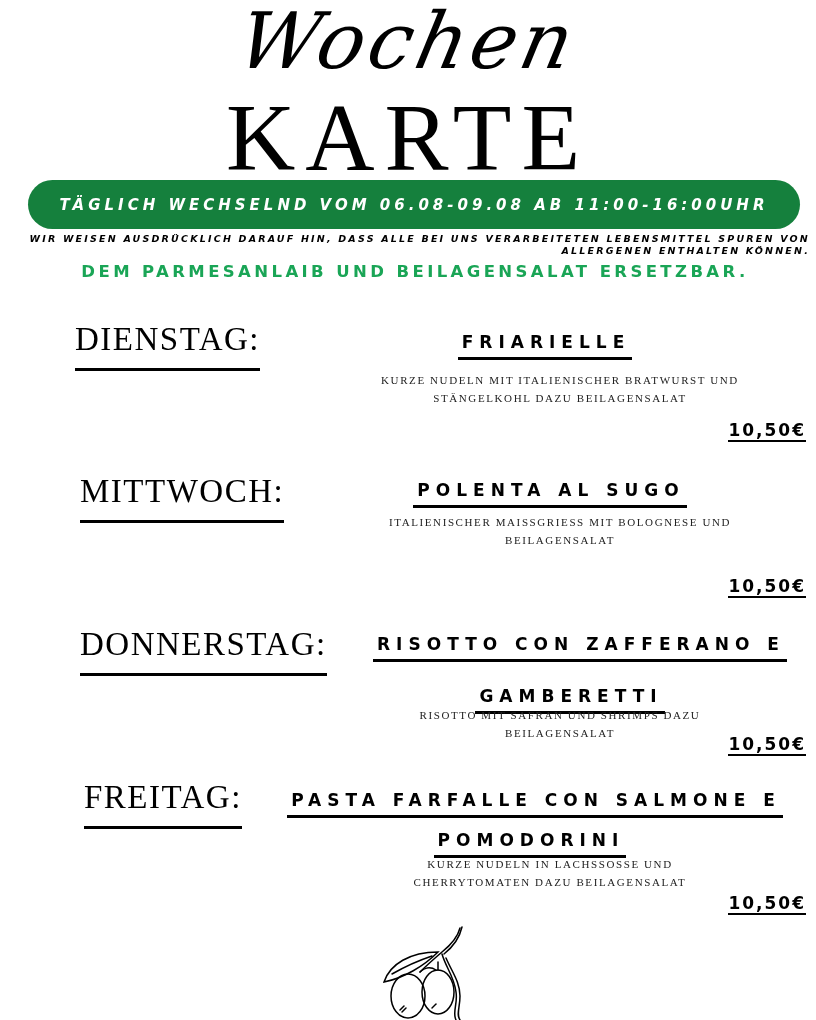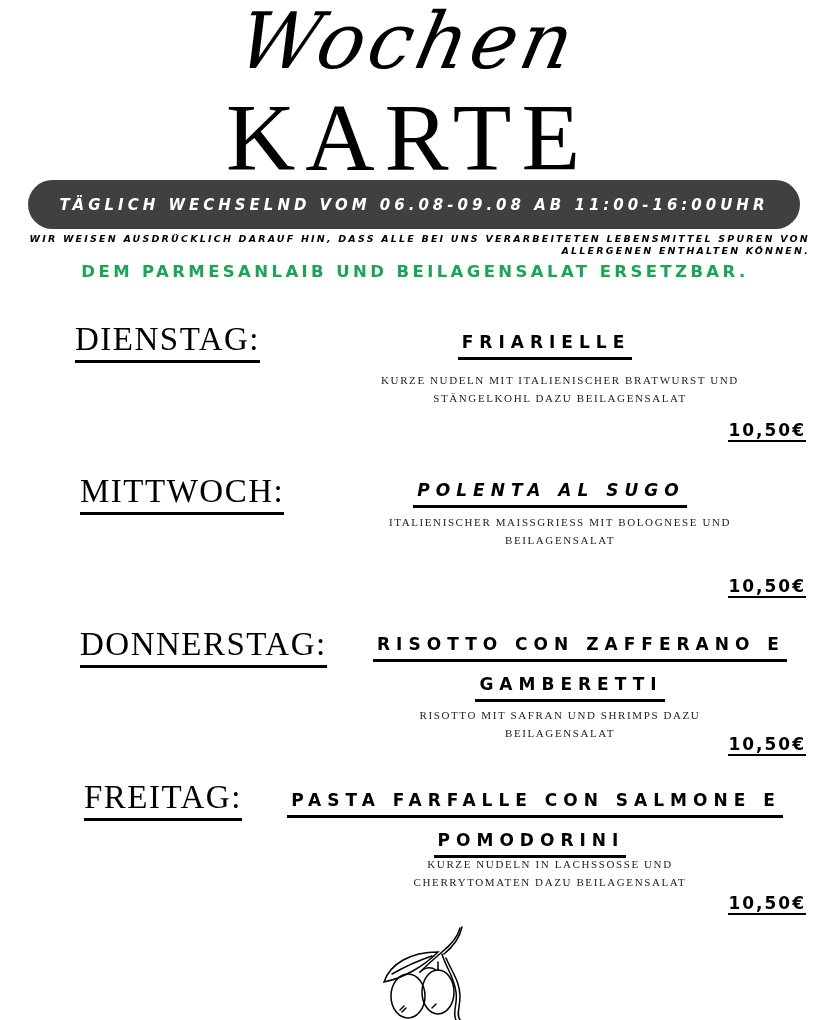--- a/index.html
+++ b/index.html
@@ -11,40 +11,40 @@
     font-family: "DejaVu Serif", serif; font-style: italic; font-weight: normal;
     font-size: 78px; letter-spacing: 4px; color: #000; transform: skewX(-12deg);
   }
   .serif-title {
     position: absolute; left: 0; top: 90px; width: 816px; text-align: center;
     font-family: "Liberation Serif", serif; font-size: 96px; letter-spacing: 10px; color: #000000;
     line-height: 96px;
   }
   .date-bar {
     position: absolute; left: 28px; top: 180px; width: 772px; height: 49px;
-    background: #404040; border-radius: 25px; display: flex; align-items: center; justify-content: center;
+    background: #15803d; border-radius: 25px; display: flex; align-items: center; justify-content: center;
   }
   .date-bar span {
     color: #fff; font-family: "DejaVu Sans", sans-serif; font-style: italic; font-weight: bold;
     font-size: 15px; letter-spacing: 4px;
   }
   .allergen {
     position: absolute; left: 20px; top: 233px; width: 790px; text-align: right;
     font-family: "DejaVu Sans", sans-serif; font-style: italic; font-weight: bold;
     font-size: 9.5px; letter-spacing: 2.2px; line-height: 12px; color: #000;
   }
   .alt-note {
     position: absolute; left: 40px; top: 260px; width: 750px; text-align: center;
     font-family: "DejaVu Sans", sans-serif; font-weight: bold; font-size: 16.5px;
     letter-spacing: 3.4px; line-height: 24px; color: #1aa556;
   }
   .day {
     position: absolute; font-family: "Liberation Serif", serif; font-size: 33px;
     letter-spacing: 1.5px; color: #000; border-bottom: 3px solid #000; line-height: 34px;
-    padding-bottom: 4px;
+    padding-bottom: 12px;
   }
   .dish {
     position: absolute; text-align: center; font-family: "DejaVu Sans", sans-serif;
     font-weight: bold; font-size: 17px; letter-spacing: 6px; color: #000;
   }
   .dish .line { display: inline-block; border-bottom: 3px solid #000; padding: 0 2px 1px 4px; line-height: 28px; }
   .desc {
     position: absolute; text-align: center; font-family: "Liberation Serif", serif;
     font-size: 11px; letter-spacing: 1.6px; line-height: 18px; color: #222; text-transform: uppercase;
   }
@@ -74,33 +74,33 @@
 <div class="dish" style="left:320px; top:328px; width:480px;">
   <div style="margin-left:-30px;"><span class="line">FRIARIELLE</span></div>
 </div>
 <div class="desc" style="left:340px; top:371px; width:440px;">
   <div>KURZE NUDELN MIT ITALIENISCHER BRATWURST UND</div>
   <div>STÄNGELKOHL DAZU BEILAGENSALAT</div>
 </div>
 <div class="price" style="top:420px;">10,50€</div>
 
 <div class="day" style="left:80px; top:474px;">MITTWOCH:</div>
-<div class="dish" style="left:360px; top:476px; width:380px;font-style:italic;">
+<div class="dish" style="left:360px; top:476px; width:380px;">
   <div><span class="line">POLENTA AL SUGO</span></div>
 </div>
 <div class="desc" style="left:340px; top:513px; width:440px;">
   <div>ITALIENISCHER MAISSGRIESS MIT BOLOGNESE UND</div>
   <div>BEILAGENSALAT</div>
 </div>
 <div class="price" style="top:576px;">10,50€</div>
 
 <div class="day" style="left:80px; top:627px;">DONNERSTAG:</div>
 <div class="dish" style="left:360px; top:630px; width:440px;">
   <div><span class="line">RISOTTO CON ZAFFERANO E</span></div>
-  <div style="margin-top:8px; margin-left:-20px;"><span class="line">GAMBERETTI</span></div>
+  <div style="margin-top:20px; margin-left:-20px;"><span class="line">GAMBERETTI</span></div>
 </div>
 <div class="desc" style="left:340px; top:706px; width:440px;">
   <div>RISOTTO MIT SAFRAN UND SHRIMPS DAZU</div>
   <div>BEILAGENSALAT</div>
 </div>
 <div class="price" style="top:734px;">10,50€</div>
 
 <div class="day" style="left:84px; top:780px;">FREITAG:</div>
 <div class="dish" style="left:270px; top:786px; width:530px;">
   <div><span class="line">PASTA FARFALLE CON SALMONE E</span></div>

